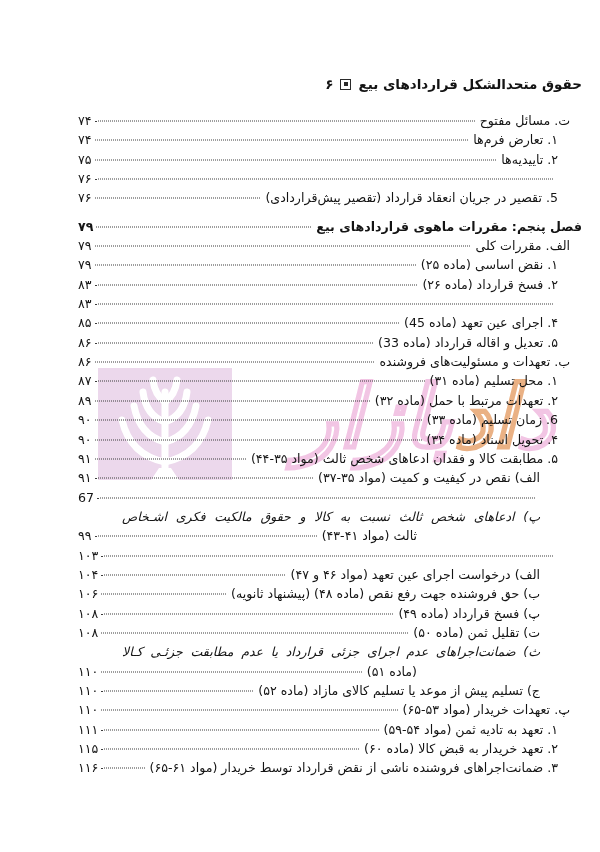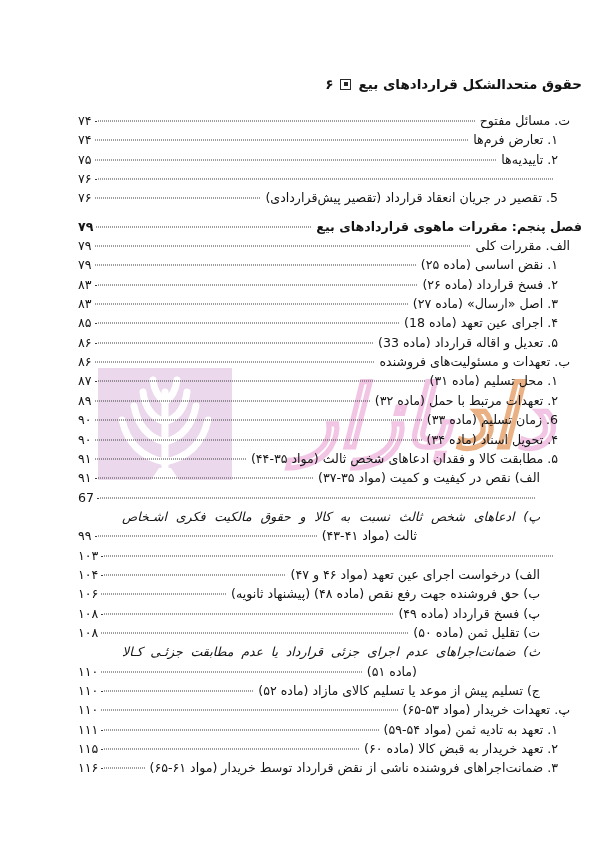--- a/index.html
+++ b/index.html
@@ -160,26 +160,25 @@
     <span class="entry-text">۱. نقض اساسی (ماده ۲۵)</span>
     <span class="leader"></span>
     <span class="page-num">۷۹</span>
   </div>
     <div class="toc-row lvl-2">
     <span class="entry-text">۲. فسخ قرارداد (ماده ۲۶)</span>
     <span class="leader"></span>
     <span class="page-num">۸۳</span>
   </div>
     <div class="toc-row lvl-2">
-    <span class="entry-text">۳. اصل «ارسال» (ماده ۲۷)</span>
     <span class="leader"></span>
     <span class="page-num">۸۳</span>
   </div>
     <div class="toc-row lvl-2">
-    <span class="entry-text">۴. اجرای عین تعهد (ماده 18)</span>
+    <span class="entry-text">۴. اجرای عین تعهد (ماده 45)</span>
     <span class="leader"></span>
     <span class="page-num">۸۵</span>
   </div>
     <div class="toc-row lvl-2">
     <span class="entry-text">۵. تعدیل و اقاله قرارداد (ماده 33)</span>
     <span class="leader"></span>
     <span class="page-num">۸۶</span>
   </div>
     <div class="toc-row lvl-1">
     <span class="entry-text">ب. تعهدات و مسئولیت‌های فروشنده</span>

